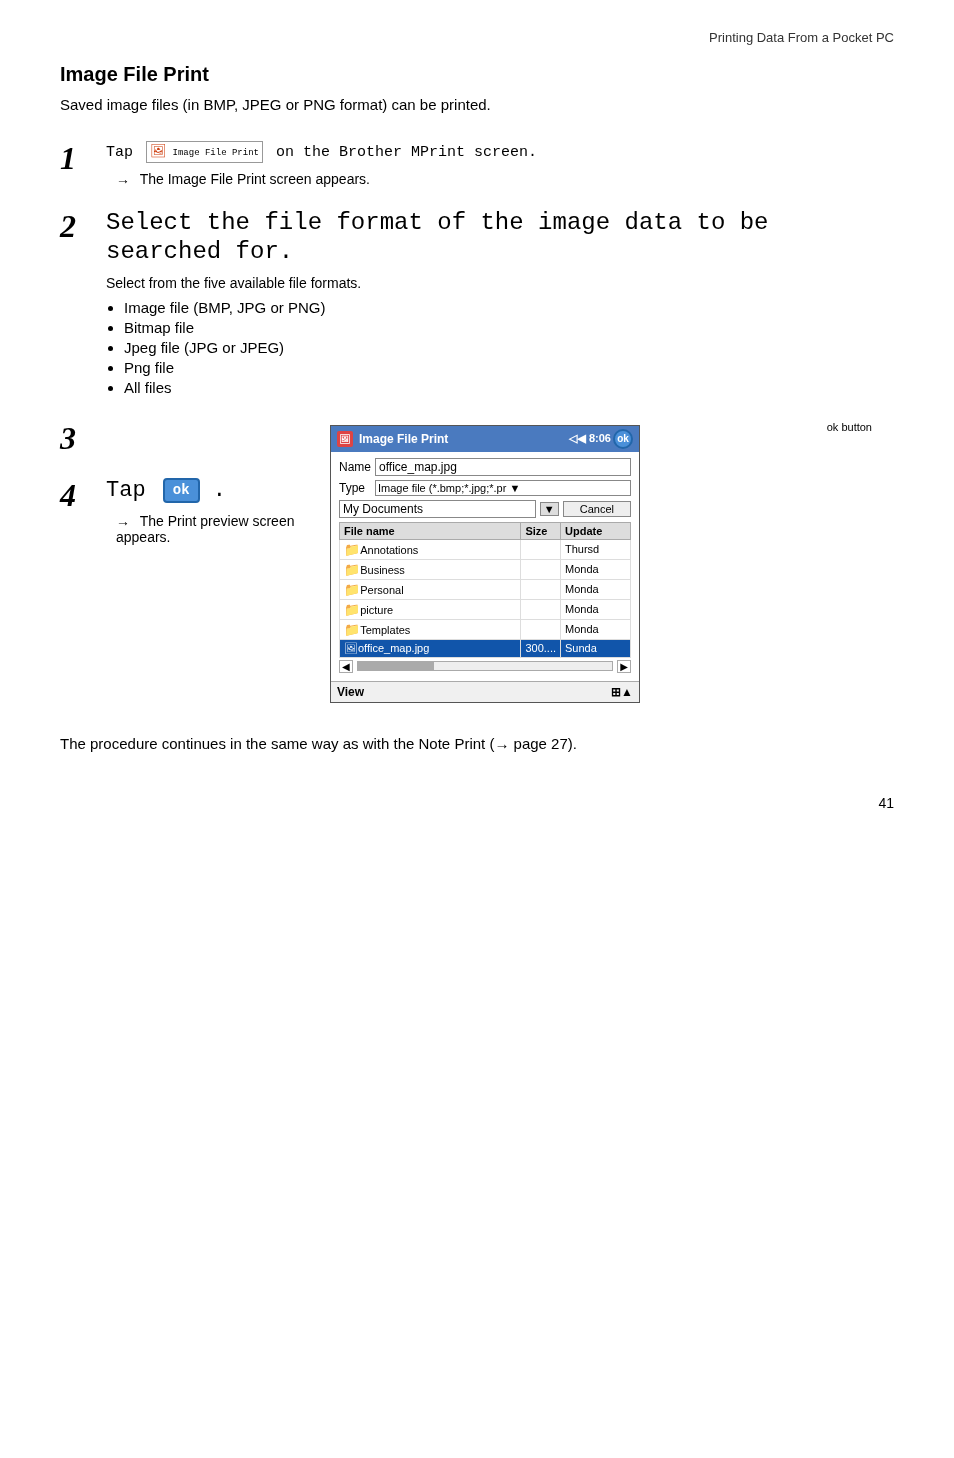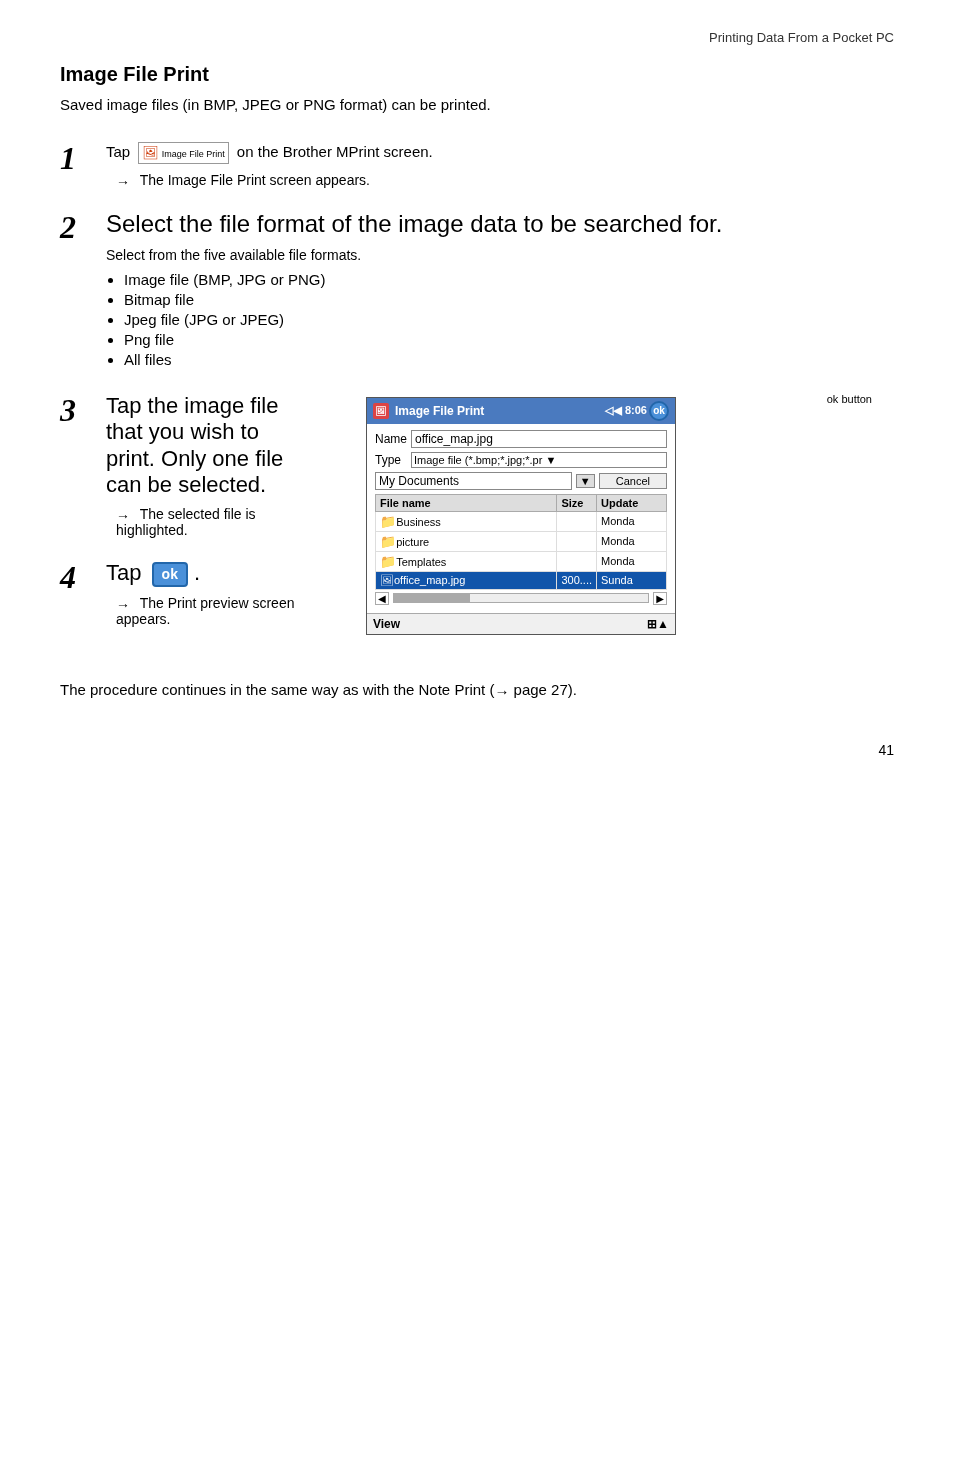--- a/index.html
+++ b/index.html
@@ -40,20 +40,21 @@
       min-width: 36px;
       margin-right: 10px;
       line-height: 1.1;
     }
     .step-content {
       flex: 1;
     }
     .step-main-text {
       font-size: 15px;
       line-height: 1.4;
+      font-family: Liberation Mono, monospace;
     }
     .step-main-text.large {
       font-size: 24px;
       font-weight: normal;
       line-height: 1.2;
     }
     .step-sub {
       margin-top: 8px;
       margin-left: 10px;
       font-size: 14px;
@@ -315,48 +316,41 @@
     </ul>
   </div>
 </div>
 
 <div style="display:flex; align-items:flex-start; gap:20px; margin-bottom:20px;">
 
   <div style="flex: 0 0 250px;">
 
     <div class="step">
       <div class="step-number" style="font-size:32px;">3</div>
-      <div class="step-content">
-        <div class="step-main-text large" style="font-size:22px;">Tap the image file that you wish to print. Only one file can be selected.</div>
-        <div class="step-sub">
-          <span class="arrow">→</span>
-          <span>The selected file is highlighted.</span>
-        </div>
-      </div>
     </div>
 
     <div class="step" style="margin-top:18px;">
       <div class="step-number" style="font-size:32px;">4</div>
       <div class="step-content">
         <div class="step-main-text large" style="font-size:22px;">
           <span>Tap</span>
           <span class="ok-btn-inline">
             <span>ok</span>
           </span>
           .
         </div>
         <div class="step-sub">
           <span class="arrow">→</span>
           <span>The Print preview screen appears.</span>
         </div>
       </div>
     </div>
   </div>
 
-  <div style="flex:1; padding-top:0;margin-left:36px;">
+  <div style="flex:1; padding-top:0;">
 
     <div class="ss-ok-label-note">ok button</div>
     <div class="screenshot">
 
       <div class="ss-title-bar">
         <div class="ss-title-left">
           <span class="ss-title-icon">🖼</span>
           <span>Image File Print</span>
         </div>
         <div class="ss-title-right">
@@ -394,21 +388,31 @@
         <table class="ss-table">
           <thead>
             <tr>
               <th><span>File name</span></th>
               <th style="width:38px;"><span>Size</span></th>
               <th style="width:70px;"><span>Update</span></th>
             </tr>
           </thead>
           <tbody>
             <tr>
+              <td><span class="folder-icon">📁</span><span>Annotations</span></td>
+              <td></td>
+              <td>Thursd</td>
+            </tr>
+            <tr>
               <td><span class="folder-icon">📁</span><span>Business</span></td>
+              <td></td>
+              <td>Monda</td>
+            </tr>
+            <tr>
+              <td><span class="folder-icon">📁</span><span>Personal</span></td>
               <td></td>
               <td>Monda</td>
             </tr>
             <tr>
               <td><span class="folder-icon">📁</span><span>picture</span></td>
               <td></td>
               <td>Monda</td>
             </tr>
             <tr>
               <td><span class="folder-icon">📁</span><span>Templates</span></td>

